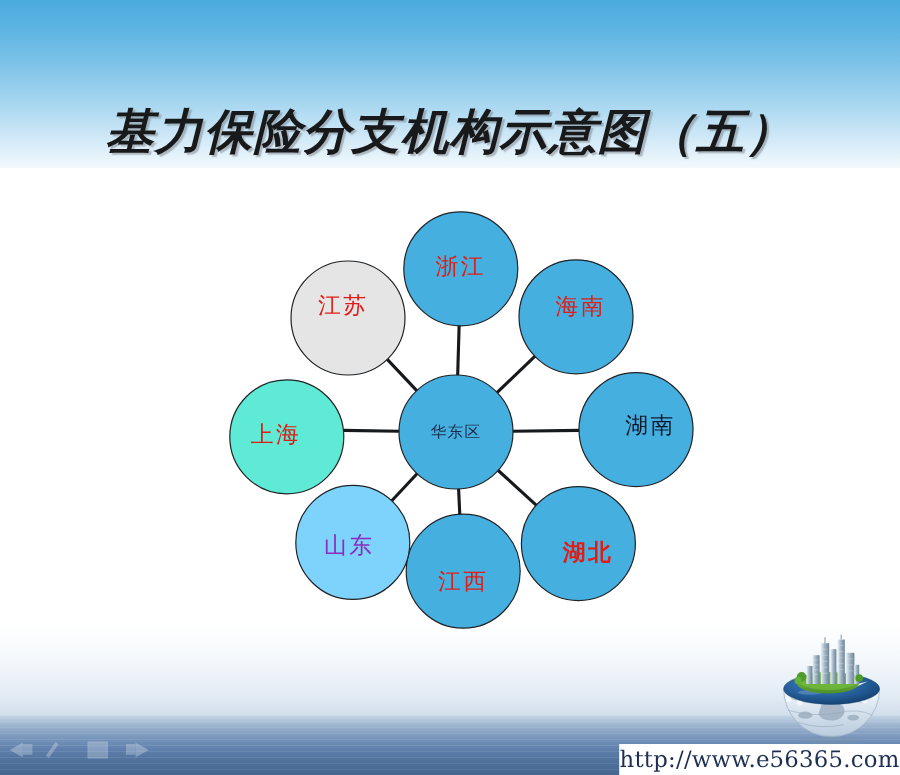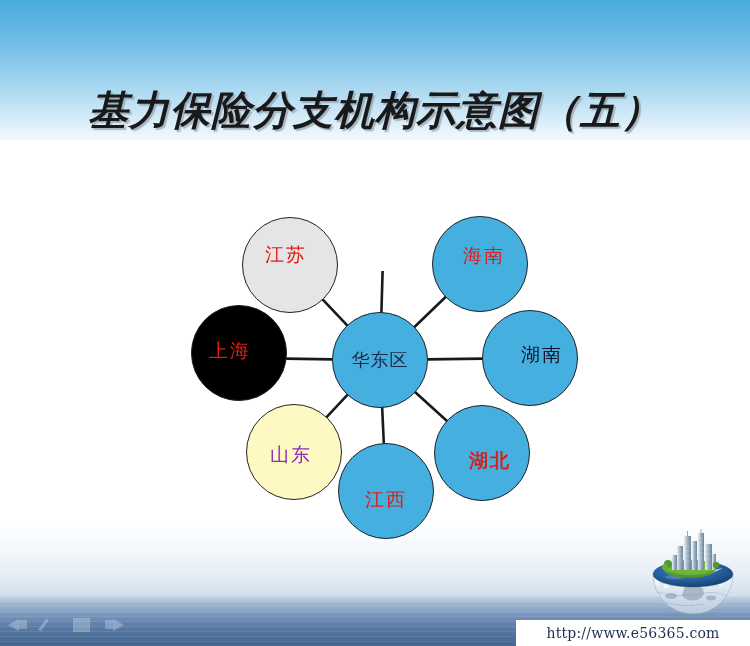--- a/index.html
+++ b/index.html
@@ -192,21 +192,21 @@
     font-family: "DejaVu Sans", "Liberation Sans", sans-serif;
     font-weight: normal;
     white-space: nowrap;
     letter-spacing: 2px;
   }
   .node-satellite .node-label {
     font-size: 19px;
     color: #e01c14;
   }
   .node-center .node-label {
-    font-size: 18px;
+    font-size: 13px;
     color: #1c2a4a;
     letter-spacing: 1px;
   }
 
   
   #globe {
     position: absolute;
     left: 645px;
     top: 524px;
     width: 96px;
@@ -221,21 +221,21 @@
     width: 234px;
     height: 26px;
     background: #ffffff;
     display: flex;
     align-items: center;
     justify-content: center;
     box-sizing: border-box;
   }
   .url-text {
     font-family: "DejaVu Serif", "Liberation Serif", serif;
-    font-size: 14px;
+    font-size: 19px;
     color: #1d2f52;
     white-space: nowrap;
     letter-spacing: 0.2px;
   }
 </style>
 </head>
 <body>
 
 <div id="slide">
 
@@ -258,36 +258,39 @@
         <line x1="201.38175542528896" y1="148.0203155401754" x2="202.61824457471104" y2="105.9796844598246" stroke="#17191c" stroke-width="2.6"></line>
         <line x1="233.90520408845472" y1="162.45100407508346" x2="266.0947959115453" y2="131.54899592491654" stroke="#17191c" stroke-width="2.6"></line>
         <line x1="246.99582277917676" y1="194.373389029611" x2="303.00417722082324" y2="193.626610970389" stroke="#17191c" stroke-width="2.6"></line>
         <line x1="234.7309246639265" y1="226.6664313112271" x2="267.2690753360735" y2="256.3335686887729" stroke="#17191c" stroke-width="2.6"></line>
         <line x1="202.15041738626786" y1="241.9507796001817" x2="203.84958261373214" y2="279.0492203998183" stroke="#17191c" stroke-width="2.6"></line>
         <line x1="167.90445773096354" y1="229.33476614827154" x2="146.09554226903646" y2="252.66523385172846" stroke="#17191c" stroke-width="2.6"></line>
         <line x1="153.00472741904233" y1="194.3334003889226" x2="105.99527258095767" y2="193.6665996110774" stroke="#17191c" stroke-width="2.6"></line>
         <line x1="167.6760015481932" y1="160.88022385642614" x2="142.3239984518068" y2="134.11977614357386" stroke="#17191c" stroke-width="2.6"></line>
       </svg>
 
+  <div class="node node-satellite" style="left: 156px; top: 11px; width: 96px; height: 96px; background: rgb(69, 176, 224); border-color: rgb(31, 35, 38);">
+        <span class="node-label" style="color: rgb(224, 28, 20); transform: translate(0px, -2px);">浙江</span>
+      </div>
       <div class="node node-satellite" style="left: 252px; top: 51px; width: 96px; height: 96px; background: rgb(69, 176, 224); border-color: rgb(31, 35, 38);">
         <span class="node-label" style="color: rgb(224, 28, 20); transform: translate(4px, -8px);">海南</span>
       </div>
       <div class="node node-satellite" style="left: 302px; top: 145px; width: 96px; height: 96px; background: rgb(69, 176, 224); border-color: rgb(31, 35, 38);">
         <span class="node-label" style="color: #0f172a; transform: translate(12px, -3px);">湖南</span>
       </div>
       <div class="node node-satellite" style="left: 254px; top: 240px; width: 96px; height: 96px; background: rgb(69, 176, 224); border-color: rgb(31, 35, 38);">
         <span class="node-label" style="color: rgb(224, 28, 20); transform: translate(8px, 8px); font-weight: bold;">湖北</span>
       </div>
-      <div class="node node-satellite" style="left: 158px; top: 278px; width: 96px; height: 96px; background: rgb(69, 176, 224); border-color: rgb(31, 35, 38);">
+      <div class="node node-satellite" style="left: 158px; top: 263px; width: 96px; height: 96px; background: rgb(69, 176, 224); border-color: rgb(31, 35, 38);">
         <span class="node-label" style="color: rgb(224, 28, 20); transform: translate(0px, 9px);">江西</span>
       </div>
-      <div class="node node-satellite" style="left: 66px; top: 239px; width: 96px; height: 96px; background: #fef9c3; border-color: rgb(31, 35, 38);">
+      <div class="node node-satellite" style="left: 66px; top: 239px; width: 96px; height: 96px; background: #7dd3fc; border-color: rgb(31, 35, 38);">
         <span class="node-label" style="color: rgb(139, 43, 192); transform: translate(-3px, 3px);">山东</span>
       </div>
-      <div class="node node-satellite" style="left: 11px; top: 140px; width: 96px; height: 96px; background: #000000; border-color: rgb(31, 35, 38);">
+      <div class="node node-satellite" style="left: 11px; top: 151px; width: 96px; height: 96px; background: #5eead4; border-color: rgb(31, 35, 38);">
         <span class="node-label" style="color: rgb(224, 28, 20); transform: translate(-9px, -2px);">上海</span>
       </div>
       <div class="node node-satellite" style="left: 62px; top: 52px; width: 96px; height: 96px; background: #e5e5e5; border-color: rgb(31, 35, 38);">
         <span class="node-label" style="color: rgb(224, 28, 20); transform: translate(-4px, -10px);">江苏</span>
       </div>
       <div class="node node-center" style="left: 152px; top: 147px; width: 96px; height: 96px; background: rgb(69, 176, 224); border-color: rgb(31, 35, 38);">
         <span class="node-label" style="color: rgb(28, 42, 74);">华东区</span>
       </div>
     </div>
 

